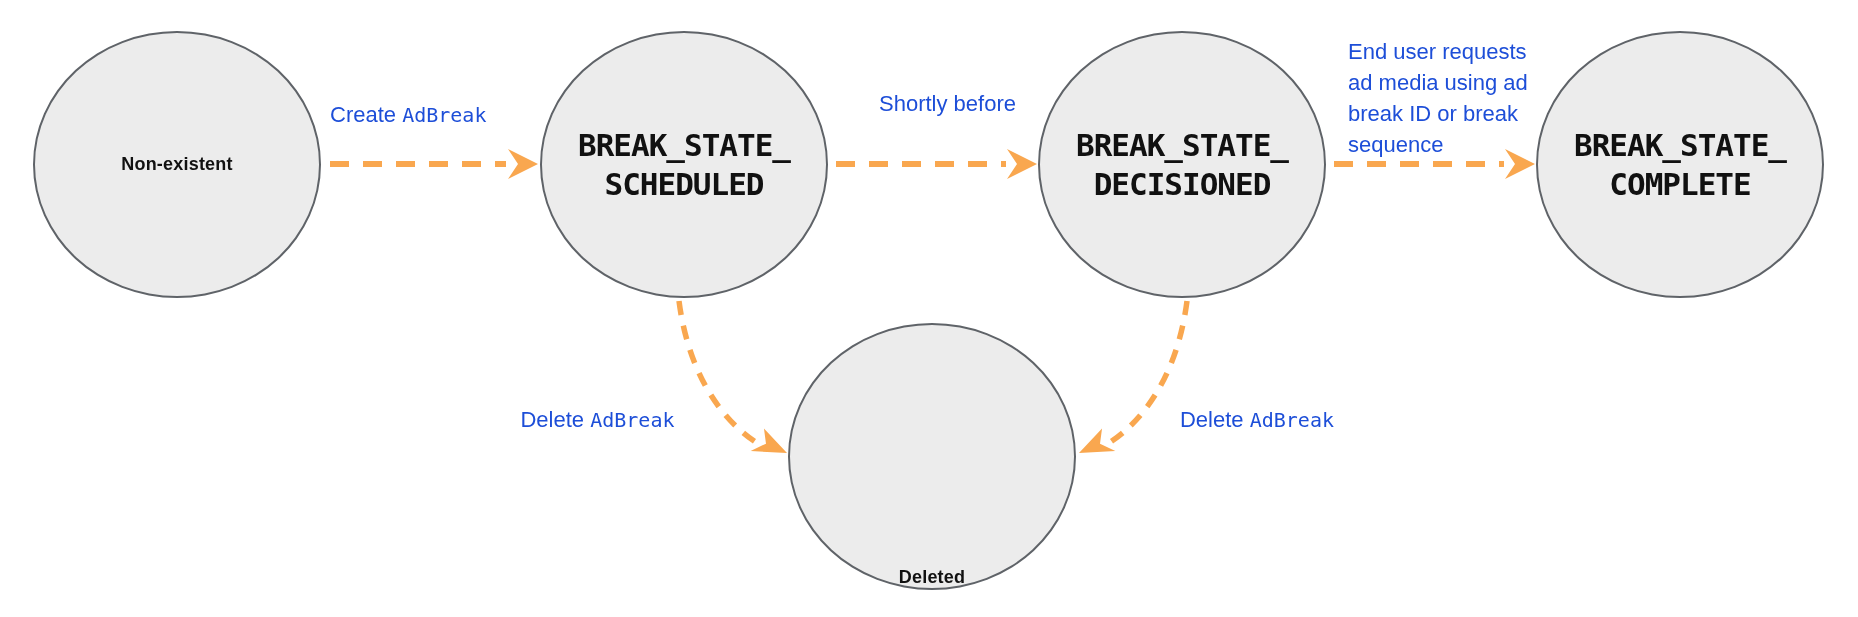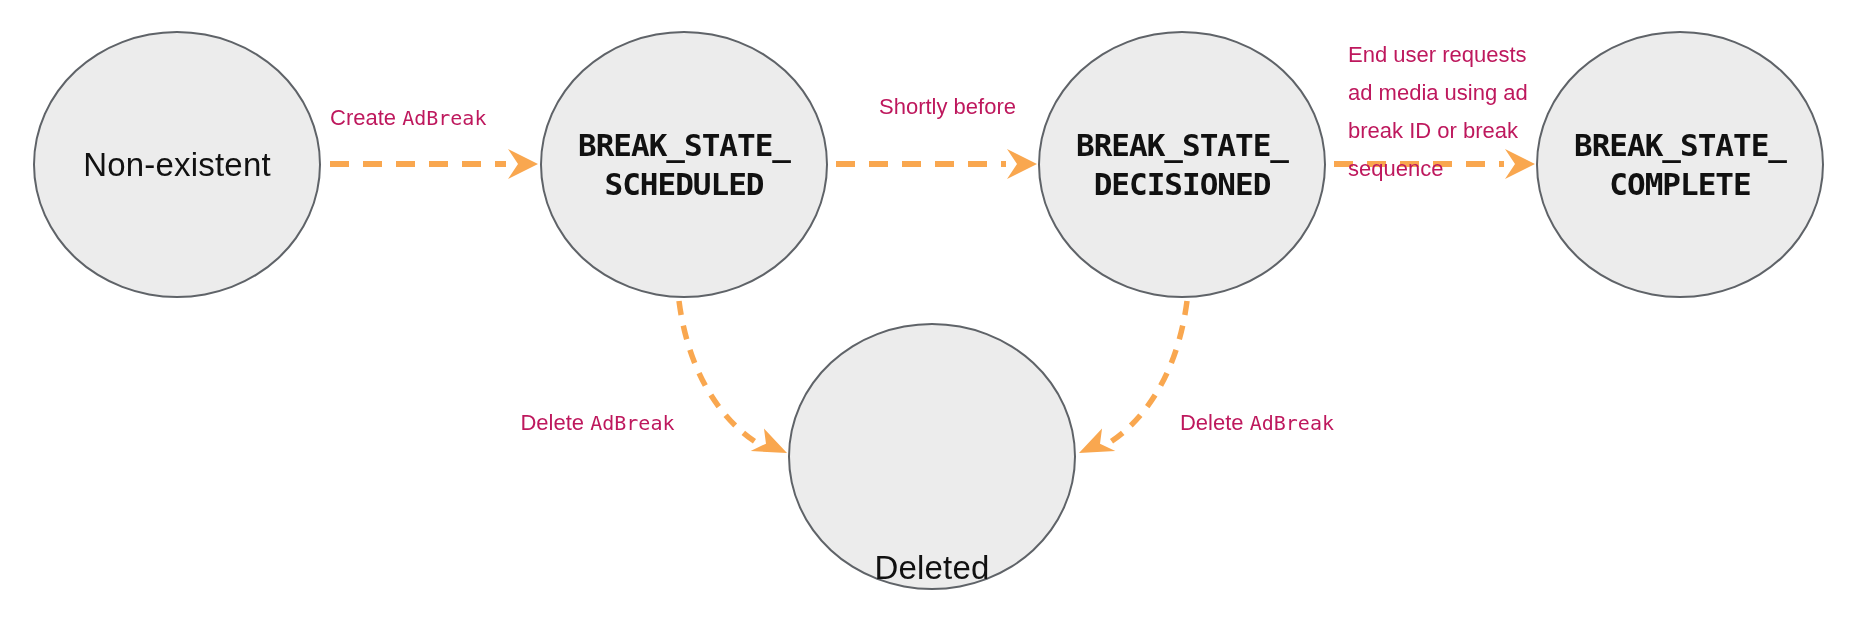--- a/index.html
+++ b/index.html
@@ -47,35 +47,35 @@
     justify-content: center;
     text-align: center;
   }
   .node-label {
     white-space: pre-line;
     color: #111111;
     line-height: 1.25;
   }
   .node.sans .node-label {
     font-family: "Liberation Sans", sans-serif;
-    font-weight: normal;
-    font-size: 33px;
+    font-weight: bold;
+    font-size: 18px;
     letter-spacing: 0.2px;
   }
   .node.mono .node-label {
     font-family: "DejaVu Sans Mono", monospace;
     font-weight: bold;
     font-size: 31px;
     letter-spacing: -1px;
   }
   .edge-label {
     position: absolute;
-    color: #be185d;
+    color: #1d4ed8;
     font-size: 22px;
-    line-height: 38px;
+    line-height: 31px;
   }
   .edge-label .plain {
     font-family: "Liberation Sans", sans-serif;
   }
   .edge-label .code {
     font-family: "DejaVu Sans Mono", monospace;
     font-size: 20px;
   }
   .edge-label .block {
     display: block;

